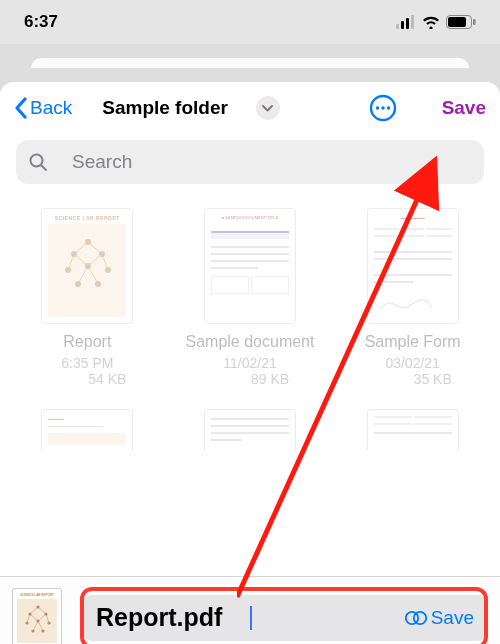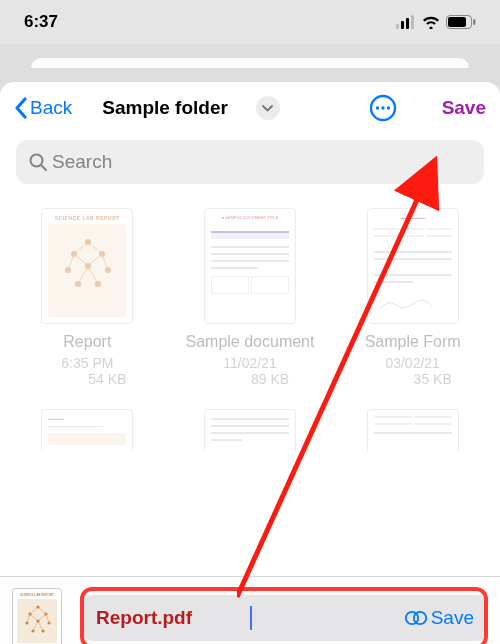--- a/index.html
+++ b/index.html
@@ -12,37 +12,37 @@
     .sheet { background: #fff; border-radius: 14px 14px 0 0; height: calc(644px - 68px); position: relative; }
     .nav-bar { height: 52px; display: flex; align-items: center; padding: 0 14px; gap: 24px; }
     .back-btn { display: flex; align-items: center; gap: 2px; color: #007aff; font-size: 19px; font-weight: 400; cursor: pointer; }
     .back-chev { width: 14px; height: 22px; }
     .folder-title { font-size: 19px; font-weight: 700; color: #000; margin-left: 6px; }
     .folder-chev { width: 24px; height: 24px; background: #eceaea; border-radius: 50%; display: flex; align-items: center; justify-content: center; margin-left: 4px; }
     .nav-spacer { flex: 1; }
     .more-btn { width: 30px; height: 30px; display: flex; align-items: center; justify-content: center; cursor: pointer; }
     .save-btn { color: #a21caf; font-size: 19px; font-weight: 700; cursor: pointer; margin-left: 20px; }
     .search-wrap { padding: 6px 16px 10px; }
-    .search-field { background: #eeeeef; border-radius: 12px; height: 44px; display: flex; align-items: center; padding: 0 12px; gap: 4px; }
+    .search-field { background: #eeeeef; border-radius: 12px; height: 44px; display: flex; align-items: center; padding: 0 12px; gap: 24px; }
     .search-placeholder { color: #838387; font-size: 19px; }
     .dim-wrap { position: relative; padding: 14px 12px 0; }
     .dim-wrap::after { content: ""; position: absolute; inset: 0; background: rgba(255,255,255,0.55); pointer-events: none; }
     .file-grid { display: grid; grid-template-columns: repeat(3,1fr); gap: 8px 12px; }
     .file-card { display: flex; flex-direction: column; align-items: center; }
     .file-thumb { width: 92px; height: 116px; border: 1px solid #d6d6d6; border-radius: 4px; background: #fff; padding: 6px; display: flex; flex-direction: column; gap: 3px; }
     .file-name { font-size: 16px; color: #6b6b6e; margin-top: 8px; text-align: center; line-height: 1.3; }
     .file-meta { font-size: 14px; color: #9b9b9e; margin-top: 2px; text-align: center; }
     .file-size { font-size: 14px; color: #9b9b9e; text-align: center; margin-left: 40px; }
     .row2 { margin-top: 22px; }
     .row2 .file-thumb { height: 42px; overflow: hidden; border-bottom: none; border-radius: 4px 4px 0 0; }
     .bottom-bar { position: absolute; left: 0; right: 0; bottom: 0; height: 82px; background: #fdfdfd; border-top: 1px solid #d5d5d8; display: flex; align-items: center; padding: 0 12px; }
     .mini-thumb { width: 50px; height: 60px; border: 1px solid #ccc; border-radius: 3px; background: #fff; padding: 4px; display: flex; flex-direction: column; gap: 2px; }
     .highlight-box { position: absolute; left: 80px; right: 12px; height: 62px; top: 10px; border: 4px solid #ff3a30; border-radius: 12px; pointer-events: none; }
     .filename-wrap { flex: 1; margin-left: 20px; display: flex; align-items: center; background: #e5e5e7; border-radius: 10px; height: 46px; padding: 0 14px; position: relative; }
-    .filename-input { font-size: 19px; font-weight: 600; color: #b91c1c; background: none; border: none; outline: none; flex: 1; }
+    .filename-input { font-size: 25px; font-weight: 600; color: #000000; background: none; border: none; outline: none; flex: 1; }
     .caret { width: 2px; height: 24px; background: #3e72ff; margin-left: 1px; }
     .tags-btn { display: flex; align-items: center; gap: 4px; color: #007aff; font-size: 19px; font-weight: 400; cursor: pointer; }
     .arrow-svg { position: absolute; left: 237px; top: 70px; pointer-events: none; }
     .th-title { font-size: 5px; color: #c16d3d; font-weight: 700; text-align: center; letter-spacing: 0.5px; }
     .th-dots-block { background: #f5e9d9; flex: 1; border-radius: 2px; position: relative; }
     .th-bar { height: 2px; background: #ccc; margin-top: 2px; }
   </style>
 </head>
 <body>
 

